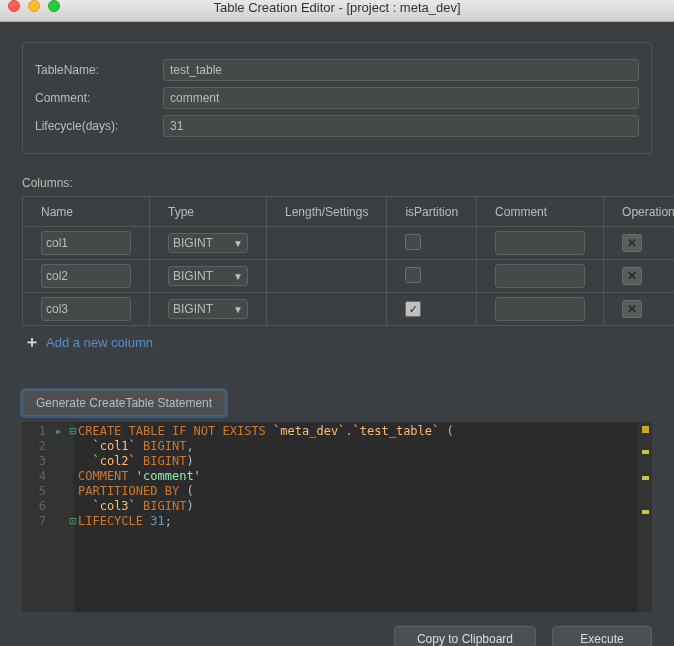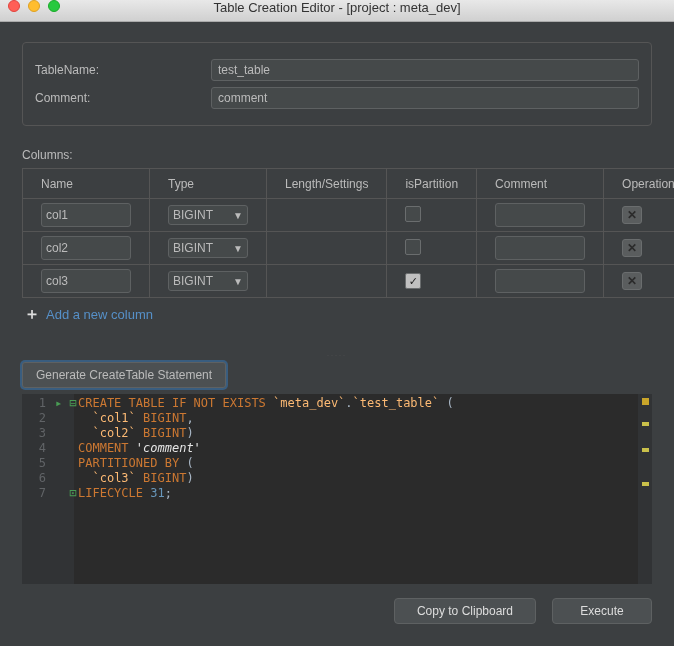--- a/index.html
+++ b/index.html
@@ -38,21 +38,20 @@
     .content { padding: 20px 22px 14px 22px; }
     .form-frame {
       border: 1px solid #555;
       border-radius: 4px;
       padding: 10px 12px 10px 12px;
     }
     .form-row {
       display: flex;
       align-items: center;
       margin: 6px 0;
-      gap: 48px;
     }
     .form-label { width: 128px; color: #bbb; }
     .text-input {
       flex: 1;
       background: #45494a;
       border: 1px solid #5e6162;
       border-radius: 3px;
       color: #bbb;
       font-size: 12px;
       padding: 3px 6px;
@@ -163,21 +162,21 @@
     }
     .code {
       flex:1;
       padding: 2px 4px 0 4px;
       line-height: 15px;
       white-space: pre;
       color: #a9b7c6;
     }
     .kw { color: #cc7832; }
     .backtick { color: #fdba74; }
-    .str { color: #e5e5e5; font-style: italic; }
+    .str { color: #86efac; }
     .num { color: #6897bb; }
     .ed-right {
       width: 14px;
       background: #313335;
       position: relative;
     }
     .mark { position:absolute; right: 3px; width:7px; height:4px; background:#c9c04a; }
     .buttons-row {
       display: flex;
       justify-content: flex-end;
@@ -216,20 +215,24 @@
 <div class="content">
 
   <div class="form-frame">
     <div class="form-row">
       <span class="form-label">TableName:</span>
       <input class="text-input" value="test_table" style="">
     </div>
     <div class="form-row">
       <span class="form-label">Comment:</span>
       <input class="text-input" value="comment" style="">
+    </div>
+    <div class="form-row">
+      <span class="form-label">Lifecycle(days):</span>
+      <input class="text-input" value="31" style="">
     </div>
   </div>
 
   <div class="section-label">Columns:</div>
 
   <table class="columns-table">
     <tbody>
         <tr>
       <th class="col-name">Name</th>
       <th class="col-type">Type</th>

